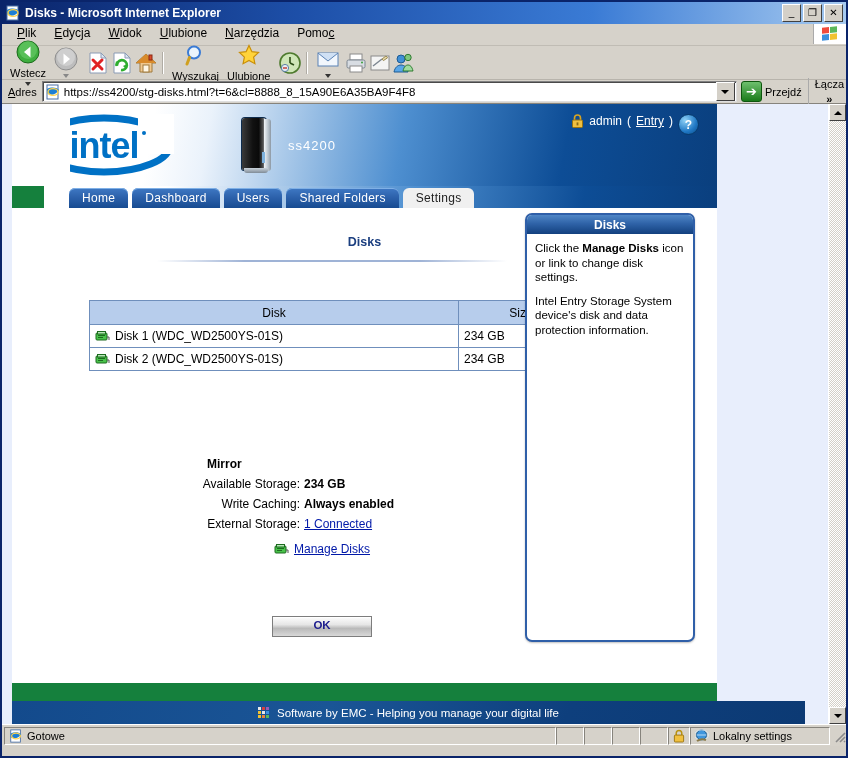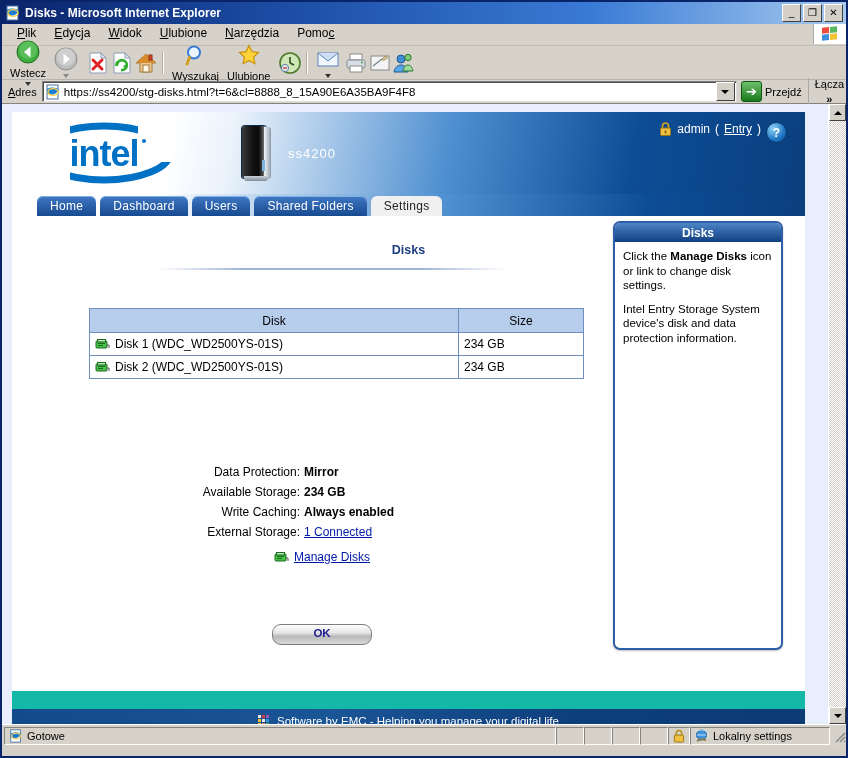--- a/index.html
+++ b/index.html
@@ -64,21 +64,21 @@
     border-top:4px solid #000;}
   .go{display:flex;align-items:center;gap:3px;padding:0 6px 0 4px;}
   .go-ico{width:19px;height:19px;border-radius:3px;background:
     linear-gradient(180deg,#6ec06e,#1a7a1a);display:flex;align-items:center;
     justify-content:center;color:#fff;font-size:13px;line-height:1;border:1px solid #0d560d;}
   .lacza{font-size:11px;color:#000;padding-left:6px;border-left:1px solid #aaa;display:flex;align-items:center;gap:3px;flex-direction:column;}
 
   
   .viewport{position:relative;height:620px;background:#fff;display:flex;}
   .pagearea{flex:1;position:relative;background:#e8eefc;overflow:hidden;}
-  .page{position:absolute;left:10px;top:8px;width:793px;background:#14b8a6;height:100%;}
+  .page{position:absolute;left:10px;top:0;width:705px;background:#15803d;height:100%;}
 
   
   .banner{height:82px;position:relative;
     background:linear-gradient(100deg,#ffffff 0%,#ffffff 20%,#eaf2fb 28%,#4e8fd0 55%,#0d4d96 78%,#0a3f7e 100%);}
   .logo{position:absolute;left:22px;top:10px;width:140px;height:62px;}
   .dev{position:absolute;left:228px;top:14px;width:34px;height:56px;}
   .dev-body{position:absolute;left:2px;top:0;width:24px;height:52px;border-radius:3px 3px 2px 2px;
     background:linear-gradient(90deg,#3a3a3a 0%,#111 45%,#0a0a0a 70%,#555 88%,#cfd6dd 100%);
     box-shadow:0 0 0 1px #0d2b4d;}
   .dev-side{position:absolute;left:24px;top:1px;width:7px;height:52px;border-radius:0 3px 3px 0;
@@ -91,21 +91,21 @@
   .lockico{width:13px;height:14px;position:relative;}
   .logout{color:#fff;text-decoration:underline;}
   .helpico{width:19px;height:19px;border-radius:50%;
     background:radial-gradient(circle at 32% 28%,#8fd2f7,#1f77c4 60%,#0b4a86);
     border:1px solid #083b6d;color:#fff;font-size:12px;font-weight:bold;
     display:flex;align-items:center;justify-content:center;line-height:1;}
 
   
   .tabbar{height:22px;position:relative;
     background:linear-gradient(100deg,#ffffff 0%,#ffffff 18%,#d6e5f5 26%,#4e8fd0 55%,#0d4d96 80%,#0a3f7e 100%);
-    display:flex;align-items:flex-end;padding-left:25px;}
+    display:flex;align-items:flex-end;padding-left:25px;margin-left:32px;}
   .tab{height:20px;margin-right:4px;padding:0 13px;border-radius:6px 6px 0 0;
     display:flex;align-items:center;justify-content:center;
     color:#fff;font-size:12px;letter-spacing:.3px;
     background:linear-gradient(180deg,#3f79c4 0%,#2d62ac 45%,#174b91 100%);
     box-shadow:inset 0 1px 0 #7fb0e6;}
   .tab.active{background:#f0f0f0;color:#222;box-shadow:none;}
 
   
   .content{position:relative;height:475px;background:#fff;}
   .pagetitle{position:absolute;left:0;right:0;top:27px;text-align:center;
@@ -120,21 +120,21 @@
   .hddico{display:inline-block;width:15px;height:12px;position:relative;vertical-align:-2px;margin-right:5px;}
 
   .kv{position:absolute;left:0;width:620px;top:246px;}
   .kvrow{display:flex;justify-content:center;font-size:12px;line-height:20px;color:#000;}
   .kvlabel{text-align:right;width:190px;padding-right:4px;}
   .kvval{text-align:left;width:230px;font-weight:bold;}
   .kvval a{color:#0018a8;font-weight:normal;text-decoration:underline;}
   .manage{position:absolute;top:334px;left:0;width:620px;text-align:center;font-size:12px;}
   .manage a{color:#0018a8;text-decoration:underline;}
   .okwrap{position:absolute;top:408px;left:0;width:620px;text-align:center;}
-  .okbtn{width:98px;height:19px;border-radius:9px;font-size:11.5px;font-weight:bold;color:#1a1a8c;
+  .okbtn{width:98px;height:19px;border-radius:0;font-size:11.5px;font-weight:bold;color:#1a1a8c;
     background:linear-gradient(180deg,#fdfdfd 0%,#e6e6e6 40%,#b9b9b9 60%,#d8d8d8 100%);
     border:1px solid #7d7d7d;box-shadow:inset 0 1px 0 #fff;display:inline-block;line-height:17px;}
 
   
   .helppanel{position:absolute;right:22px;top:5px;width:166px;height:425px;
     border:2px solid #2f5fa8;border-radius:7px;background:#fff;overflow:hidden;
     box-shadow:0 1px 2px rgba(0,0,0,.25);}
   .hp-head{height:19px;background:linear-gradient(180deg,#4f86c6 0%,#2f63a8 45%,#12407e 100%);
     color:#fff;font-weight:bold;font-size:12px;display:flex;align-items:center;justify-content:center;}
   .hp-body{padding:7px 8px 0 8px;font-size:11.5px;color:#000;line-height:14.5px;}
@@ -423,21 +423,20 @@
                     </svg>
                   </span><span>Disk 2 (WDC_WD2500YS-01S)</span>
                 </td>
                 <td>234 GB</td>
               </tr>
             </tbody>
           </table>
 
           <div class="kv">
             <div class="kvrow">
-              <span class="kvlabel">Data Protection:</span>
               <span class="kvval">Mirror</span>
             </div>
             <div class="kvrow">
               <span class="kvlabel">Available Storage:</span>
               <span class="kvval">234 GB</span>
             </div>
             <div class="kvrow">
               <span class="kvlabel">Write Caching:</span>
               <span class="kvval">Always enabled</span>
             </div>

